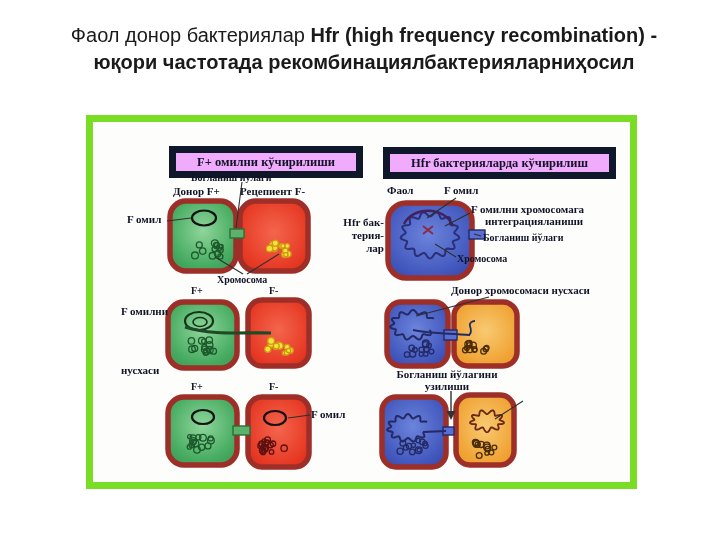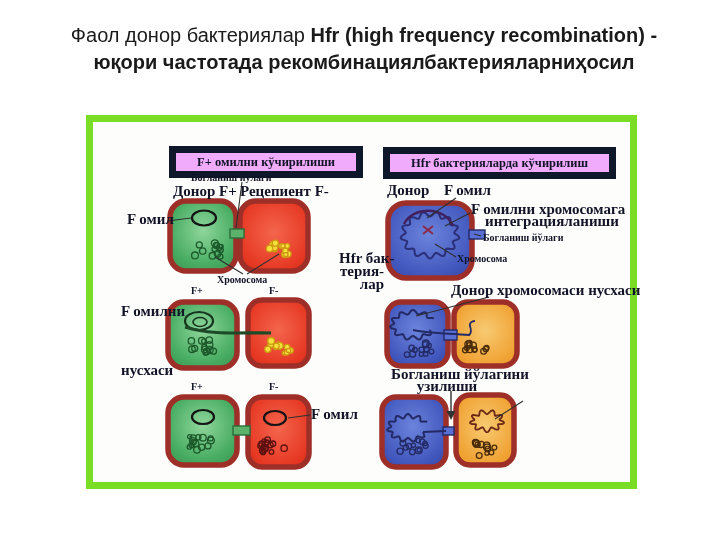--- a/index.html
+++ b/index.html
@@ -13,28 +13,28 @@
     font-size:20px;line-height:27px;color:#1a1a1a;font-weight:400;padding-left:8px;
   }
   .title .b{font-weight:700;}
   .figure{
     position:absolute;left:86px;top:115px;width:537px;height:360px;
     border:7px solid #79dd25;background:#fdfdfb;
   }
   .figure svg{position:absolute;left:0;top:0;}
   .lb{
     position:absolute;font-family:"Liberation Serif",serif;font-weight:700;
-    font-size:15px;line-height:11px;color:#111327;white-space:nowrap;z-index:2;
+    font-size:11px;line-height:11px;color:#111327;white-space:nowrap;z-index:2;
   }
   .boxttl{
     font-size:12.5px;line-height:14px;border:7px solid #0f172a;
     background:#f0abfc;padding:2px 21px;text-align:center;
   }
   .blk div{white-space:nowrap;}
-  .ra{text-align:right;margin-top:36px;}
+  .ra{text-align:right;}
   .ctr{text-align:center;}
 </style>
 </head>
 <body>
 
 <div class="slide">
 
   <div class="title">
     <div><span>Фаол донор бактериялар </span><span class="b">Hfr (high frequency recombination) -</span></div>
     <div class="b">юқори частотада рекомбинациялбактерияларниҳосил</div>
@@ -278,21 +278,21 @@
     <div class="lb" style="left:124px;top:152px;font-size:10px;">Хромосома</div>
     <div class="lb" style="left:98px;top:163px;font-size:10px;">F+</div>
     <div class="lb" style="left:176px;top:163px;font-size:10px;">F-</div>
     <div class="lb" style="left:28px;top:184px;">F омилни</div>
     <div class="lb" style="left:28px;top:196px;margin-top:47px;">нусхаси</div>
     <div class="lb" style="left:98px;top:259px;font-size:10px;">F+</div>
     <div class="lb" style="left:176px;top:259px;font-size:10px;">F-</div>
     <div class="lb" style="left:218px;top:287px;">F омил</div>
 
     <div class="lb boxttl" style="left:262px;top:25px;margin-left:28px;">Hfr бактерияларда кўчирилиш</div>
-    <div class="lb" style="left:294px;top:63px;">Донор</div>
+    <div class="lb" style="left:294px;top:63px;">Фаол</div>
     <div class="lb" style="left:351px;top:63px;">F омил</div>
     <div class="lb blk ra" style="left:246px;top:94px;width:45px;line-height:13px;">
       <div>Hfr бак-</div>
       <div>терия-</div>
       <div>лар</div>
     </div>
     <div class="lb" style="left:378px;top:82px;">F омилни хромосомага</div>
     <div class="lb" style="left:392px;top:94px;font-family:Liberation Serif, serif;">интеграцияланиши</div>
     <div class="lb" style="left:390px;top:110px;font-size:10px;">Богланиш йўлаги</div>
     <div class="lb" style="left:364px;top:131px;font-size:10px;">Хромосома</div>

